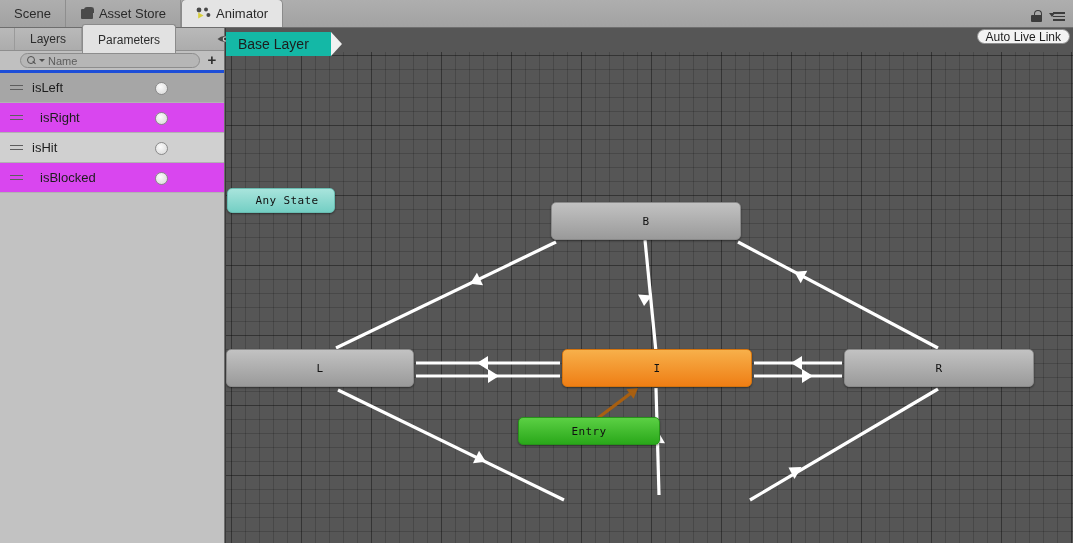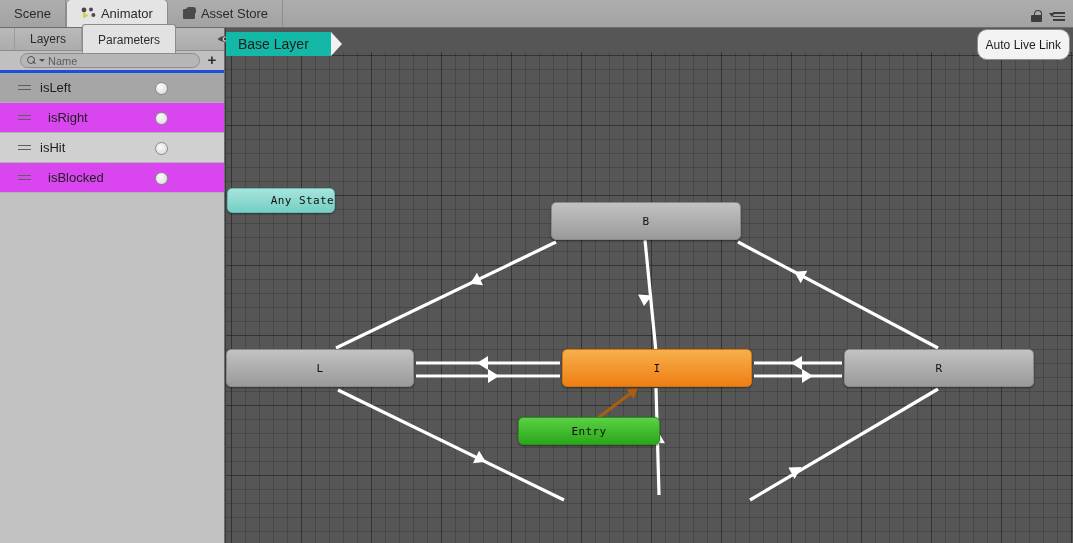--- a/index.html
+++ b/index.html
@@ -113,21 +113,21 @@
     border-top:3.5px solid #4e4e4e; flex:0 0 auto;
   }
   .search-ph{ font-size:11px; color:#5c5c5c; }
   .plus-btn{
     width:16px; height:16px; position:relative; flex:0 0 auto;
     font-size:15px; color:#2e2e2e; line-height:14px; text-align:center; font-weight:bold;
   }
 
   .paramlist{ background:#c2c2c2; }
   .param-row{
-    height:30px; display:flex; align-items:center; padding-left:18px;
+    height:30px; display:flex; align-items:center; padding-left:10px;
     border-bottom:1px solid #b2b2b2; position:relative;
   }
   .param-row.odd{ background:#d946ef;gap:8px; }
   .param-row.even{ background:#d0d0d0; }
   .param-row.selected{ background:#a6a6a6; }
   .drag-ic{ width:13px; height:8px; position:relative; margin-right:9px; }
   .drag-ic span{ position:absolute; left:0; width:13px; height:1.5px; background:#5e5e5e; }
   .drag-ic span:nth-child(1){ top:1px; }
   .drag-ic span:nth-child(2){ top:5px; }
   .param-name{ font-size:13px; color:#1d1d1d; }
@@ -152,21 +152,21 @@
     position:absolute; left:0; top:4px; height:24px;
     background:#14b8a6; padding:0 22px 0 12px;
     display:flex; align-items:center; font-size:14px; color:#1d1d1d;
   }
   .crumb::after{
     content:""; position:absolute; right:-11px; top:0;
     border-top:12px solid transparent; border-bottom:12px solid transparent;
     border-left:11px solid #f1f1f1;
   }
   .livelink{
-    position:absolute; right:3px; top:1px; height:31px;
+    position:absolute; right:3px; top:1px; height:15px;
     background:#f3f3f3; border:1px solid #8d8d8d; border-radius:10px;
     display:flex; align-items:center; padding:0 8px;
     font-size:12px; color:#1d1d1d;
   }
   .grid{
     position:absolute; left:0; top:24px; width:847px; height:491px;
     background-color:#565656;
     background-image:
       linear-gradient(rgba(0,0,0,.16) 1px, transparent 1px),
       linear-gradient(90deg, rgba(0,0,0,.16) 1px, transparent 1px),
@@ -183,45 +183,45 @@
     font-size:11px; color:#111; letter-spacing:.4px;
     font-family:"DejaVu Sans Mono", monospace;
     box-shadow:0 1px 2px rgba(0,0,0,.45);
     z-index:3;
   }
   .n-gray{ background:linear-gradient(#c2c2c2,#9a9a9a); border:1px solid #8a8a8a; }
   .n-orange{ background:linear-gradient(#f7b04a,#ef7e14); border:1px solid #d4740f; }
   .n-green{ background:linear-gradient(#5bd044,#2aa81a); border:1px solid #27931a; }
   .n-teal{
     background:linear-gradient(#a8e4dc,#74cfc4); border:1px solid #68bdb2;
-    justify-content:flex-end; padding-left:12px;
+    justify-content:center; padding-left:12px;
   }
 </style>
 </head>
 <body>
 
 <div class="tabbar">
   <div class="tab">
     <span>Scene</span>
+  </div>
+  <div class="tab">
+    <span class="tab-ic ic-store"></span>
+    <span>Asset Store</span>
   </div>
   <div class="tab active">
     <span class="tab-ic ic-anim">
       <svg width="15" height="13" viewBox="0 0 15 13">
         <circle cx="3" cy="3" r="2.4" fill="#4a4a4a"></circle>
         <circle cx="10" cy="2.6" r="2" fill="#4a4a4a"></circle>
         <circle cx="12.4" cy="8" r="2" fill="#4a4a4a"></circle>
         <path d="M2.2 11.6 L2.2 5.4 L7.6 8.5 Z" fill="#d8cf3a"></path>
       </svg>
     </span>
     <span>Animator</span>
   </div>
-  <div class="tab">
-    <span class="tab-ic ic-store"></span>
-    <span>Asset Store</span>
-  </div>
   <div class="tabbar-right">
     <span class="lock-ic"></span>
     <span class="menu-ic">
       <span></span>
         <span></span>
         <span></span>
     </span>
   </div>
 </div>
 

